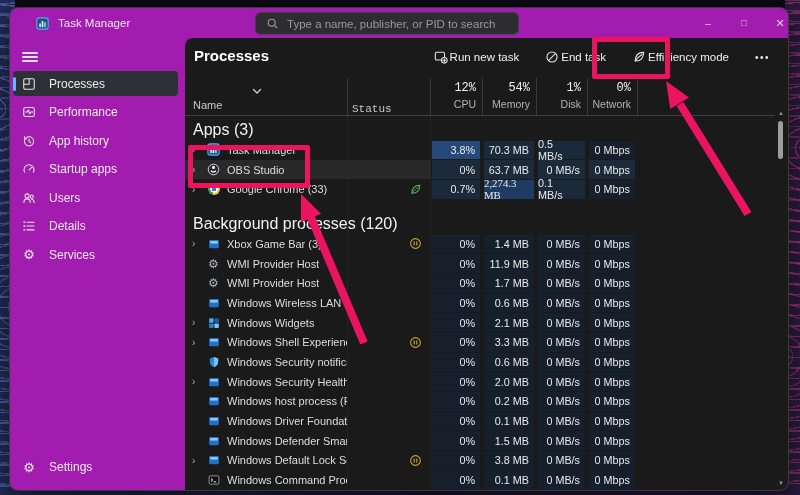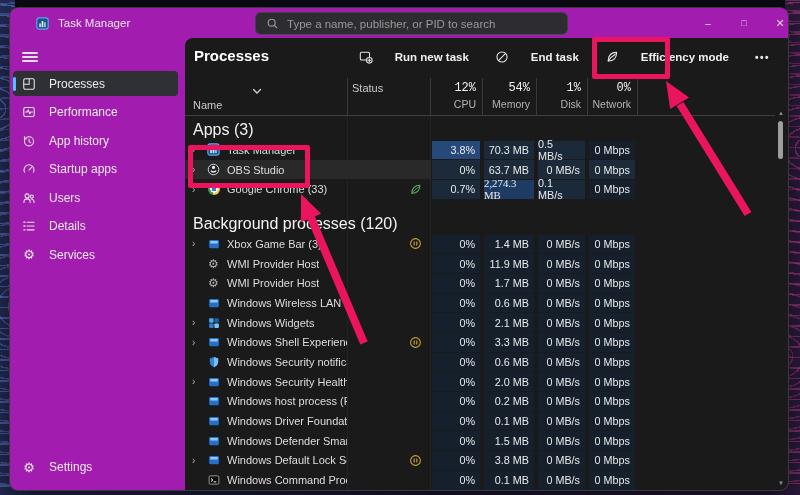--- a/index.html
+++ b/index.html
@@ -18,21 +18,21 @@
     #2a1a3c;}
   .wp-bottom{position:absolute;left:0;right:0;bottom:0;height:6px;
     background:linear-gradient(90deg,#232a55 0%,#1d1733 55%,#2a1a3c 100%);}
   
   .window{position:absolute;left:10px;top:8px;width:778px;height:482px;background:#a21caf;
     border-radius:8px;overflow:hidden;box-shadow:0 0 0 1px #3a3a3e,0 10px 30px rgba(0,0,0,.6);}
   
   .titlebar{position:absolute;left:0;top:0;right:0;height:30px;}
   .appicon{position:absolute;left:26px;top:8px;width:14px;height:14px;}
   .apptitle{position:absolute;left:48px;top:9px;font-size:11.5px;color:#e8e8e8;}
-  .searchbox{position:absolute;left:245px;top:4px;width:313px;height:23px;background:#2c2c31;
+  .searchbox{position:absolute;left:245px;top:4px;width:264px;height:23px;background:#2c2c31;
     border:1px solid #404046;border-bottom-color:#4a4a50;border-radius:6px;
     display:flex;align-items:center;gap:8px;padding:0 10px;box-sizing:border-box;}
   .searchbox .ph{font-size:11.5px;color:#9a9a9a;white-space:nowrap;}
   .winbtn{position:absolute;top:0;width:36px;height:30px;display:flex;align-items:center;
     justify-content:center;color:#dcdcdc;font-size:10px;}
   .wb-min{left:680px;}.wb-max{left:716px;font-size:9px;}.wb-close{left:752px;font-size:11px;}
   
   .sidebar{position:absolute;left:0;top:30px;bottom:0;width:175px;}
   .hamburger{position:absolute;left:12px;top:12px;width:16px;height:14px;display:flex;
     flex-direction:column;justify-content:space-between;padding:2px 0;box-sizing:border-box;}
@@ -45,27 +45,27 @@
     background:#4cc2ff;display:none;}
   .navitem.selected .pill{display:block;}
   .navitem .nicon{width:14px;height:14px;margin-left:9px;display:flex;align-items:center;justify-content:center;}
   .navitem .nlabel{margin-left:13px;font-size:12px;color:#ececec;}
   .settings{position:absolute;left:0;right:7px;bottom:7px;}
   
   .main{position:absolute;left:175px;top:30px;width:603px;bottom:0;background:#1a1a1a;
     border-top-left-radius:8px;}
   .pagetitle{position:absolute;left:9px;top:9px;font-size:15px;font-weight:bold;color:#fff;}
   .toolbar{position:absolute;right:18px;top:8px;height:22px;display:flex;align-items:center;gap:26px;}
-  .tbtn{display:flex;align-items:center;gap:22px;font-size:11.5px;color:#f0f0f0;white-space:nowrap;font-weight:bold;}
+  .tbtn{display:flex;align-items:center;gap:2px;font-size:11.5px;color:#f0f0f0;white-space:nowrap;}
   
   .thead{position:absolute;left:0;top:40px;width:590px;height:37px;border-bottom:1px solid #3f3f3f;}
   .vline{position:absolute;top:0;bottom:0;width:1px;background:#3a3a3a;}
   .th-name{position:absolute;left:8px;bottom:4px;font-size:11px;color:#c9c9c9;}
   .th-sort{position:absolute;left:67px;top:3px;}
-  .th-status{position:absolute;left:167px;bottom:21px;font-size:11px;color:#c9c9c9;}
+  .th-status{position:absolute;left:167px;bottom:0;font-size:11px;color:#c9c9c9;font-family:Liberation Mono, monospace;}
   .th-num{position:absolute;top:0;bottom:0;text-align:right;padding:3px 5px 3px 0;box-sizing:border-box;}
   .th-num .pct{font-size:12px;color:#f2f2f2;font-family:Liberation Mono, monospace;}
   .th-num .sub{font-size:10.5px;color:#b3b3b3;margin-top:3px;}
   .col-cpu{left:246px;width:50px;}.col-memory{left:298px;width:52px;}
   .col-disk{left:352px;width:49px;}.col-network{left:403px;width:48px;}
   
   .tbody{position:absolute;left:0;top:78px;width:590px;bottom:0;overflow:hidden;}
   .bodyline{position:absolute;top:78px;bottom:0;width:1px;background:#232323;}
   .grp{height:20px;display:flex;align-items:center;padding:4px 0 0 8px;font-size:16px;color:#f2f2f2;box-sizing:content-box;}
   .grp.later{height:20px;padding-top:15px;}

